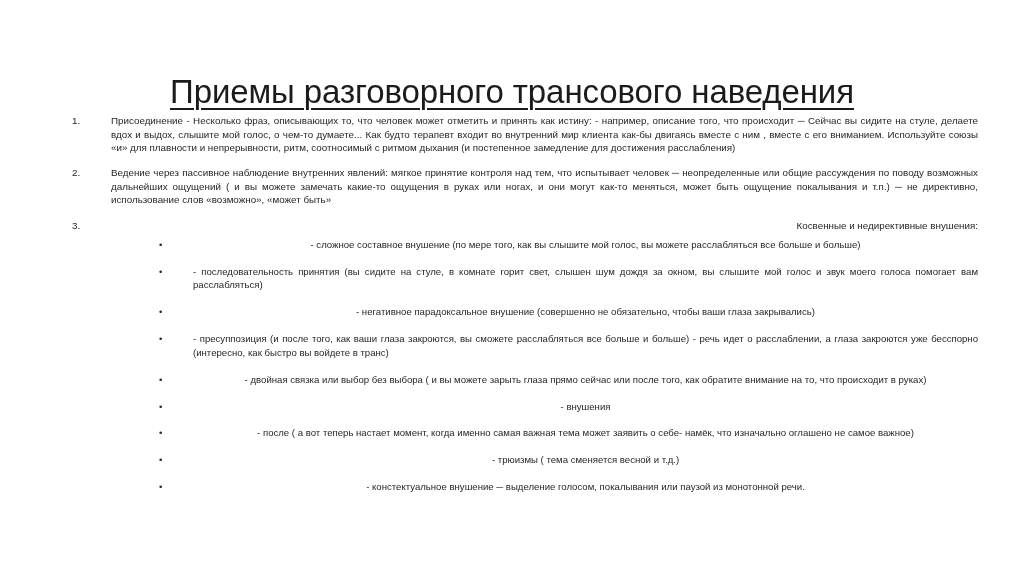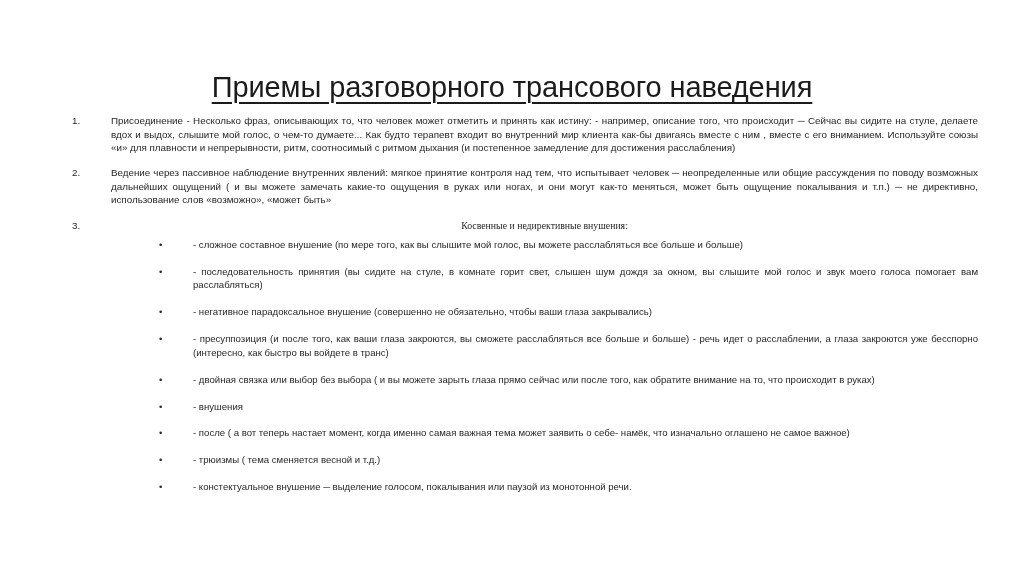--- a/index.html
+++ b/index.html
@@ -28,21 +28,21 @@
   
   .title-block {
     position: absolute;
     left: 0;
     top: 52px;
     width: 1024px;
     text-align: center;
   }
   .slide-title {
     display: inline-block;
-    font-size: 29px;
+    font-size: 33px;
     font-weight: 400;
     line-height: 1.12;
     letter-spacing: -0.1px;
     color: #1b1b1b;
     text-decoration: underline;
     text-decoration-thickness: 1.6px;
     text-underline-offset: 4.5px;
     white-space: nowrap;
   }
 
@@ -77,22 +77,21 @@
     width: 26px;
     font-size: 9.8px;
     line-height: 13.6px;
     text-align: left;
     color: #262626;
   }
   li.num-item > .num-text {
     display: block;
   }
   li.num-item.no-justify > .num-text {
-    text-align: center;
-    font-family: Liberation Serif, serif;
+    text-align: right;
   }
 
   ul.bullets {
     list-style: none;
     margin: 6px 0 0 0;
     padding: 0;
   }
   li.bullet-item {
     position: relative;
     padding-left: 82px;
@@ -111,21 +110,21 @@
     left: 48px;
     top: 0;
     font-size: 9.6px;
     line-height: 13.4px;
     color: #2b2b2b;
   }
   li.bullet-item > .bullet-text {
     display: block;
   }
   li.bullet-item.no-justify > .bullet-text {
-    text-align: left;
+    text-align: center;
   }
 </style>
 </head>
 <body>
 
 <div class="slide">
 
   <div class="title-block">
     <h1 class="slide-title">Приемы разговорного трансового наведения</h1>
   </div>

